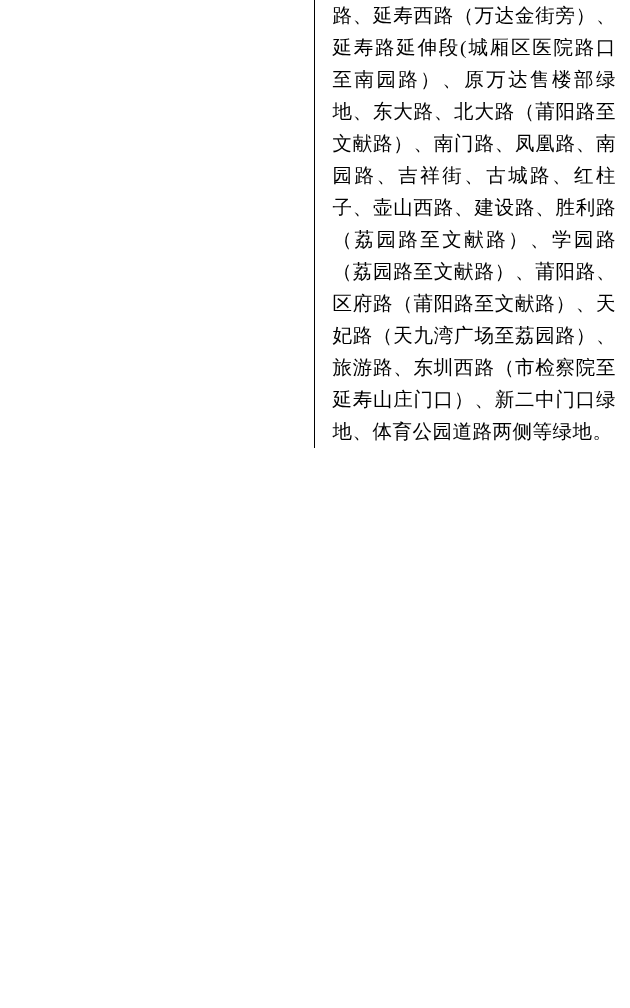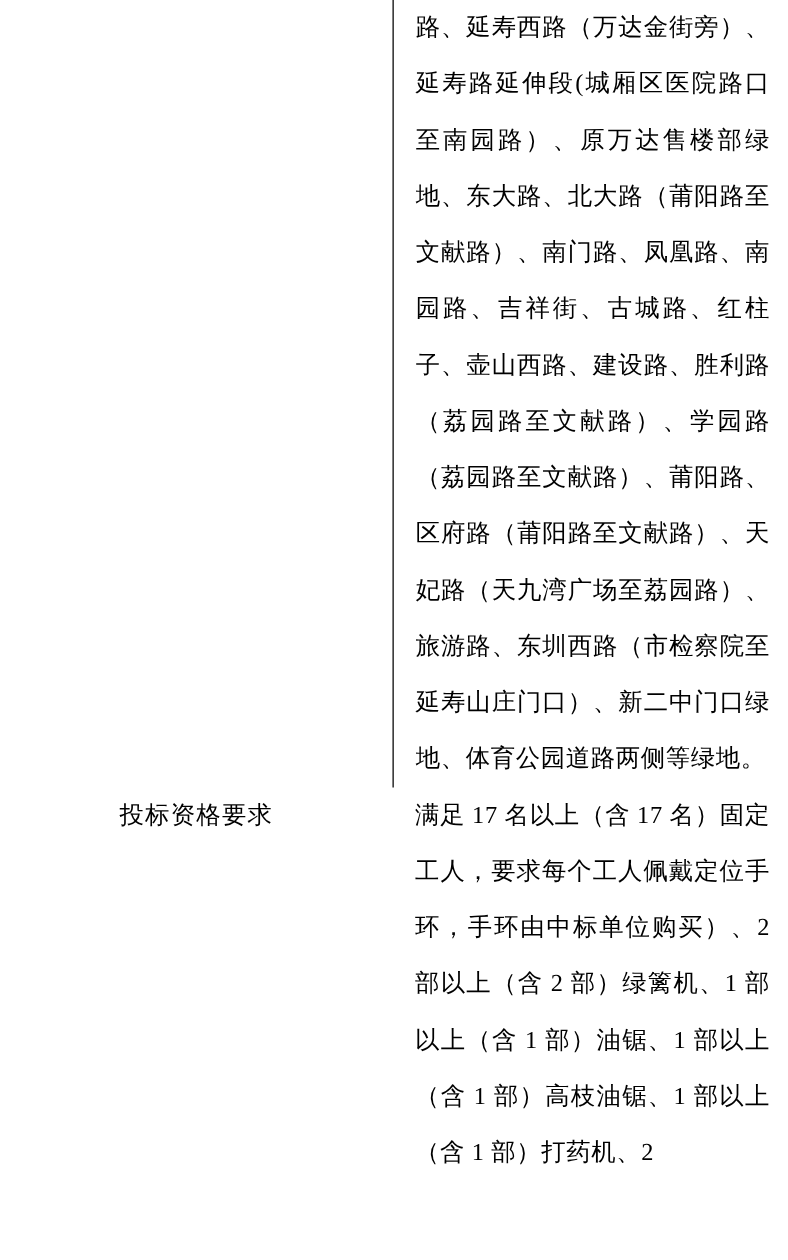--- a/index.html
+++ b/index.html
@@ -41,21 +41,21 @@
     box-sizing: border-box;
   }
   .row-cont .col-label {
     border-right: 1.5px solid #000;
   }
   .row-sep td {
     border-top: 1.5px solid #000;
   }
   .value-text {
     font-size: 19.5px;
-    line-height: 45px;
+    line-height: 32px;
     letter-spacing: 0.5px;
     padding: 0 14px 0 18px;
     text-align: justify;
     text-justify: inter-ideograph;
     word-break: break-all;
   }
   .label-text {
     font-size: 19.5px;
     line-height: 45px;
     letter-spacing: 1px;
@@ -73,23 +73,15 @@
   <table class="doc-table">
     <tbody>
       <tr class="row-cont">
         <td class="col-label">
           <div class="label-text"></div>
         </td>
         <td class="col-value">
           <div class="value-text cont-block">路、延寿西路（万达金街旁）、延寿路延伸段(城厢区医院路口至南园路）、原万达售楼部绿地、东大路、北大路（莆阳路至文献路）、南门路、凤凰路、南园路、吉祥街、古城路、红柱子、壶山西路、建设路、胜利路（荔园路至文献路）、学园路（荔园路至文献路）、莆阳路、区府路（莆阳路至文献路）、天妃路（天九湾广场至荔园路）、旅游路、东圳西路（市检察院至延寿山庄门口）、新二中门口绿地、体育公园道路两侧等绿地。</div>
         </td>
       </tr>
-      <tr class="row-sep">
-        <td class="col-label">
-          <div class="label-text">投标资格要求</div>
-        </td>
-        <td class="col-value">
-          <div class="value-text">满足 17 名以上（含 17 名）固定工人，要求每个工人佩戴定位手环，手环由中标单位购买）、2 部以上（含 2 部）绿篱机、1 部以上（含 1 部）油锯、1 部以上（含 1 部）高枝油锯、1 部以上（含 1 部）打药机、2</div>
-        </td>
-      </tr>
     </tbody>
   </table>
 </div>
 
 </body></html>

